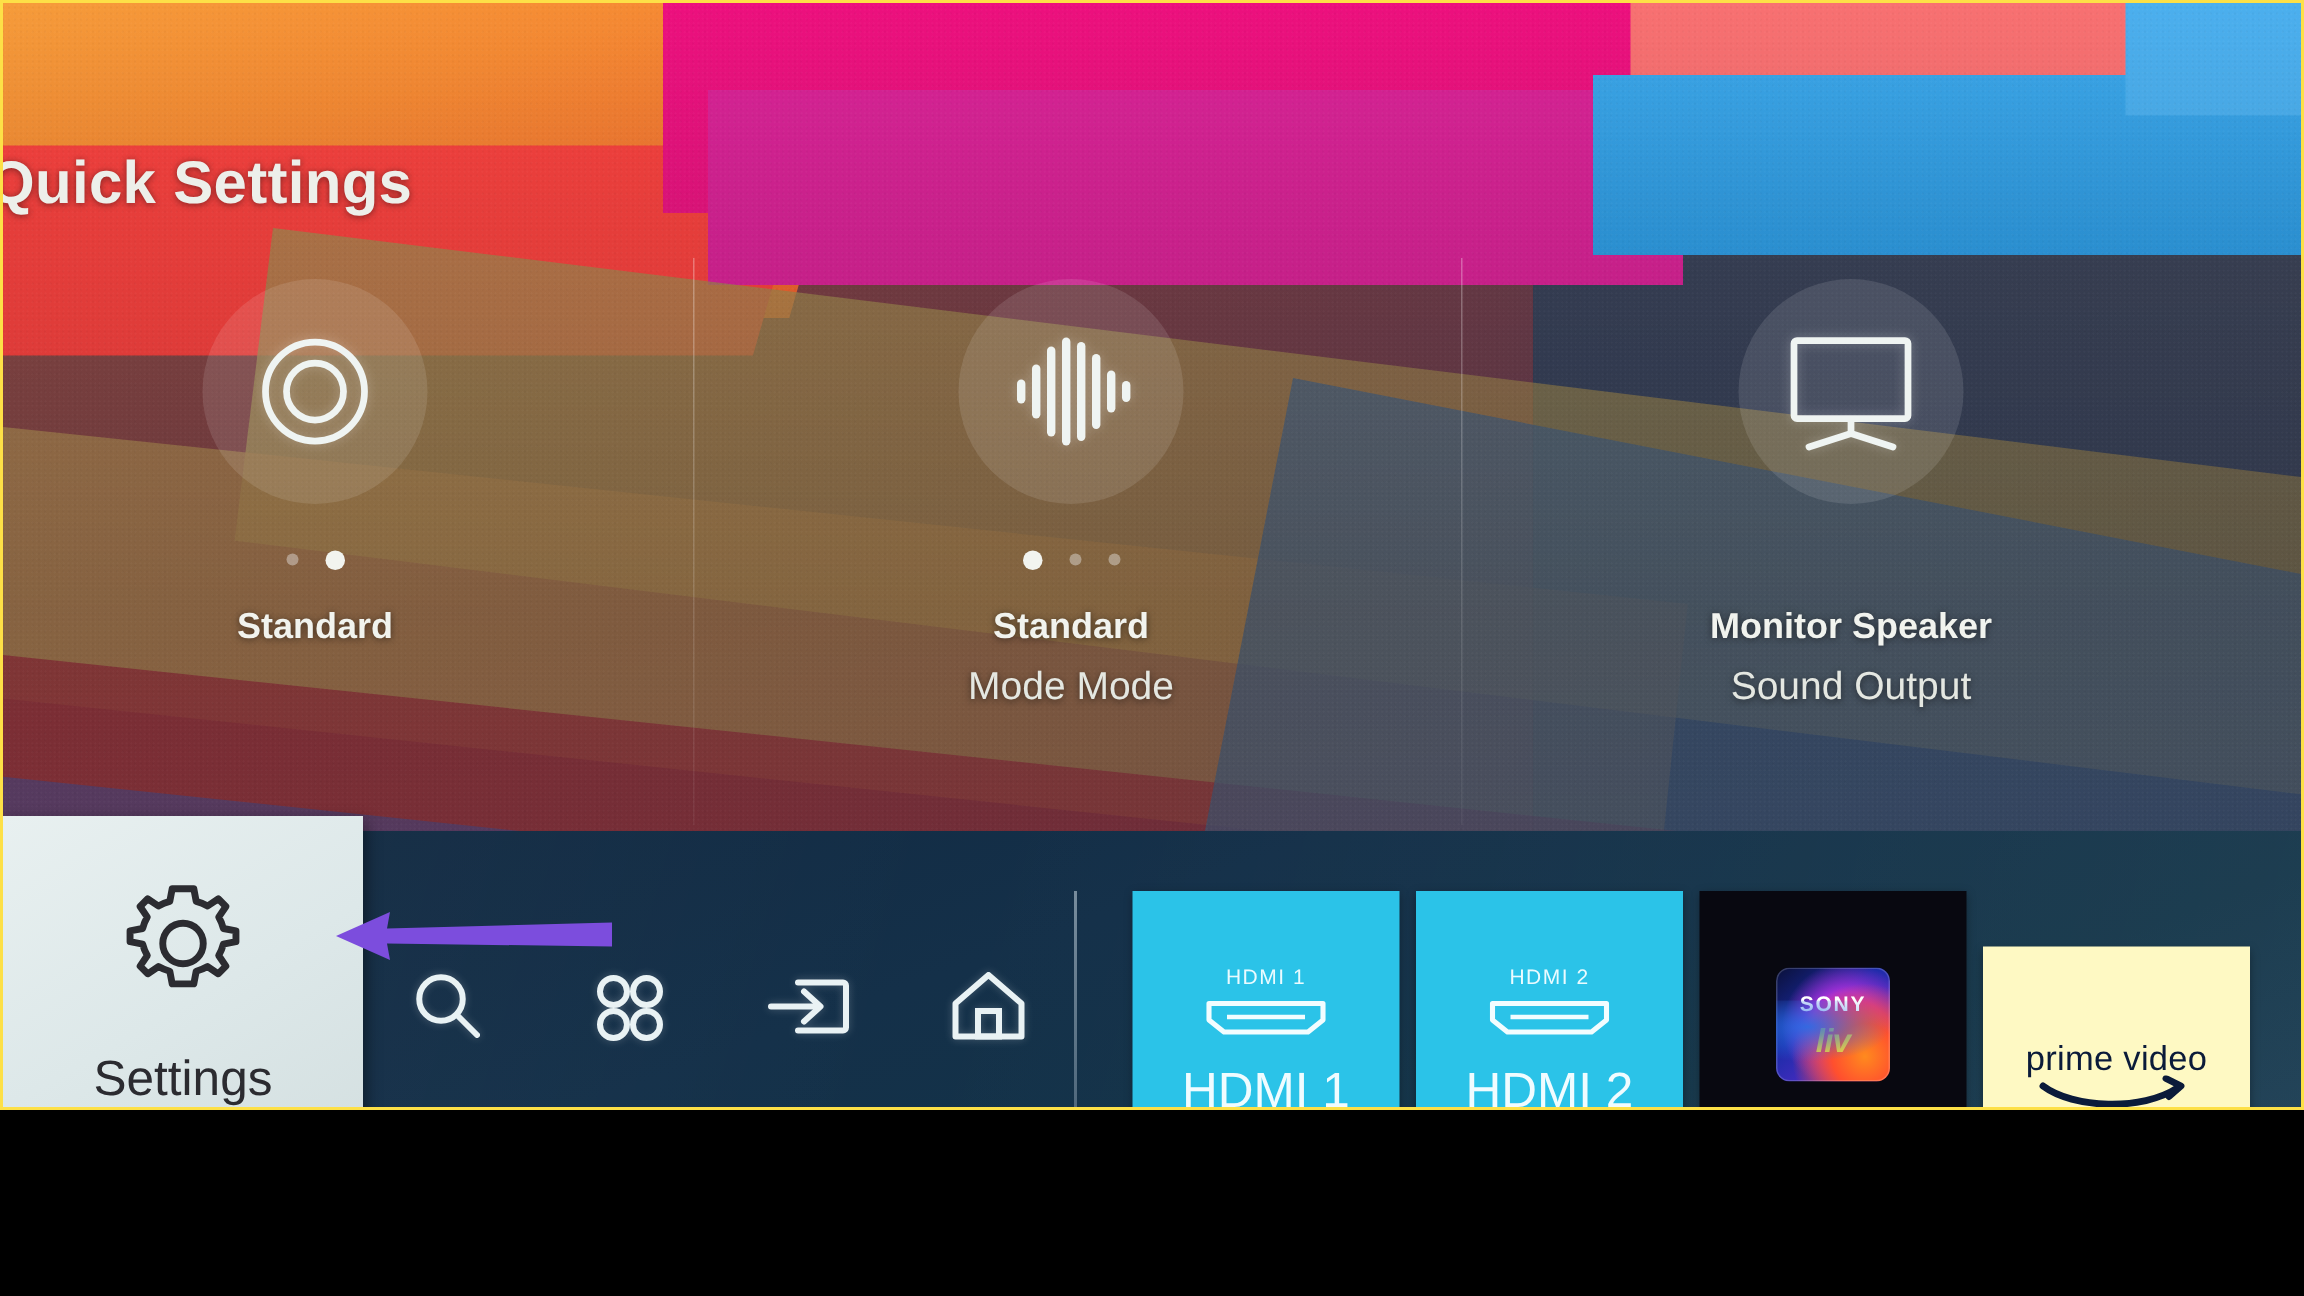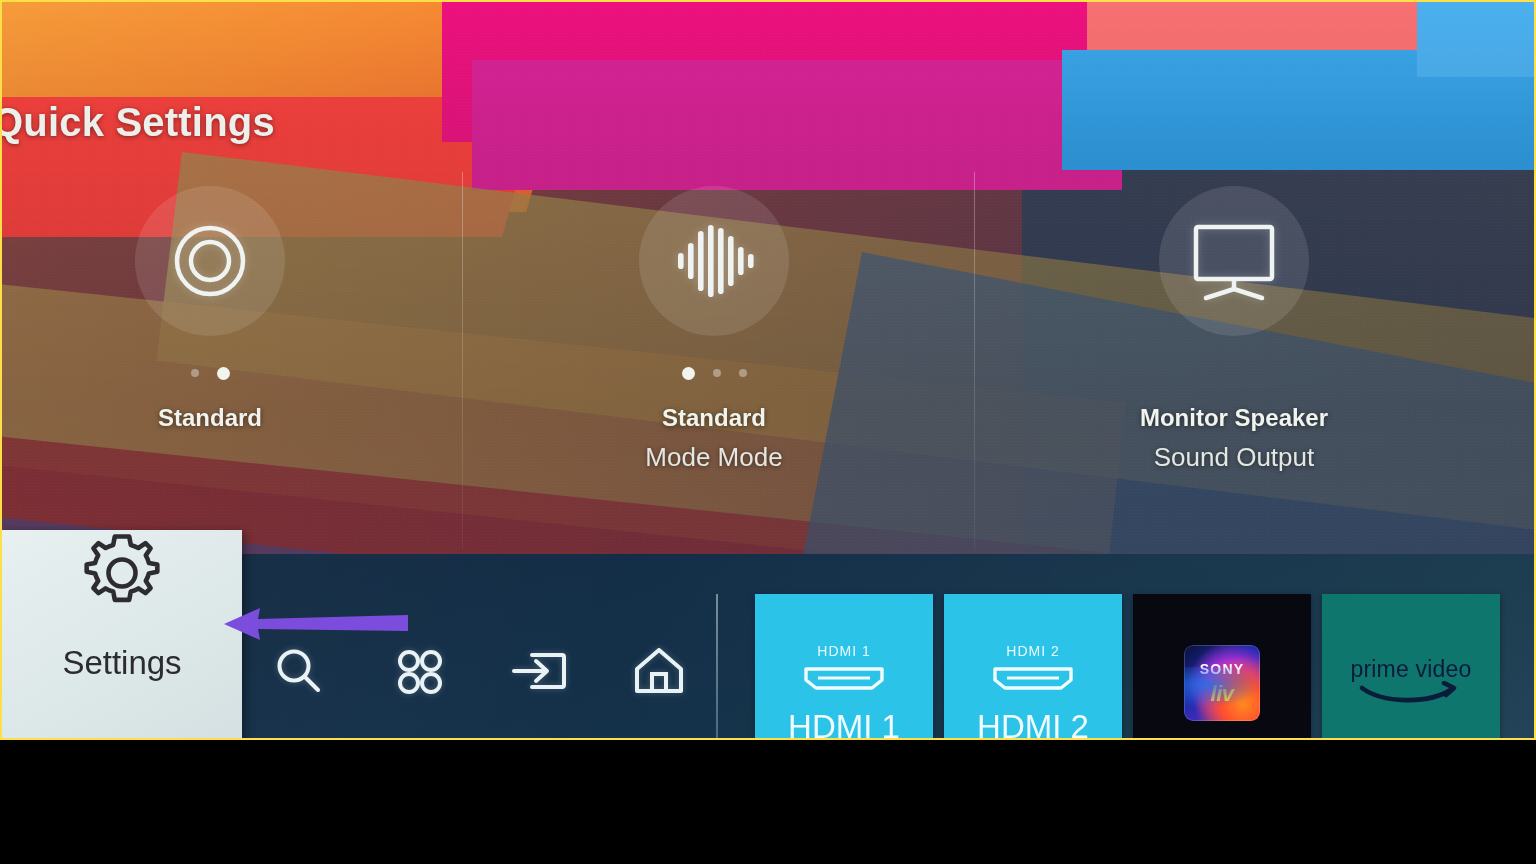--- a/index.html
+++ b/index.html
@@ -155,25 +155,25 @@
     position:absolute; left:0; top:552px; width:1536px; height:250px;
     background:linear-gradient(170deg,#13293F 0%,#153košir 0%,#14304A 40%,#123246 75%,#16384E 100%);
     background:linear-gradient(165deg,#122A43 0%,#143category 0%,#13304A 38%,#123347 72%,#17394F 100%);
     background:linear-gradient(160deg,#112840 0%,#143049 40%,#123448 72%,#1a3c53 100%);
   }
   .bar-sheen { position:absolute; inset:0;
     background:linear-gradient(105deg,rgba(255,255,255,.04) 0%,rgba(255,255,255,0) 40%,rgba(255,255,255,.05) 100%); }
 
   
   .settings-tile {
-    position:absolute; left:0; top:528px; width:240px; height:252px;
+    position:absolute; left:0; top:542px; width:240px; height:252px;
     background:linear-gradient(150deg,#E8F0F0 0%,#DDE8E9 50%,#D2DEDF 100%);
     box-shadow:2px 3px 10px rgba(0,0,0,.45);
     display:flex; flex-direction:column; align-items:center;
-    justify-content:flex-start; 
+    justify-content:flex-start; padding-top:42px;
   }
   .settings-tile svg { display:block; }
   .settings-label { margin-top:28px; font-size:33px; font-weight:400; color:#2B2B30; }
 
   
   .nav { position:absolute; left:268px; top:640px; display:flex; gap:62px; align-items:center; }
   .nav-ico { width:58px; height:58px; display:flex; align-items:center; justify-content:center; }
   .nav-ico svg { display:block; filter:drop-shadow(0 0 3px rgba(255,255,255,.22)); }
 
   .bar-div { position:absolute; left:714px; top:592px; width:2px; height:174px;
@@ -200,21 +200,21 @@
     box-shadow:inset 0 0 0 1px rgba(255,255,255,.18);
     display:flex; flex-direction:column; align-items:center; justify-content:center; }
   .sony-badge .s-top { font-size:14px; font-weight:700; color:#FFFFFF;
     letter-spacing:1.2px; margin-top:2px; }
   .sony-badge .s-bot { font-size:22px; font-weight:700; color:#FFD92E;
     letter-spacing:-.5px; margin-top:4px; font-style:italic; }
   .sony-swoosh { position:absolute; left:-6px; top:22px; width:90px; height:44px;
     background:radial-gradient(ellipse at 30% 40%, rgba(40,110,230,.9) 0%, rgba(40,110,230,0) 62%);
     pointer-events:none; }
 
-  .tile.prime { background:#0f766e; display:flex; align-items:center; justify-content:center; }
+  .tile.prime { background:#fef9c3; display:flex; align-items:center; justify-content:center;margin-top:37px; }
   .prime-wrap { text-align:center; }
   .prime-text { font-size:23px; color:#0B1B3A; font-weight:400; letter-spacing:.2px; }
   .prime-smile { margin-top:-2px; }
 
   
   .arrow { position:absolute; left:218px; top:598px; }
 </style>
 </head>
 <body>
 

